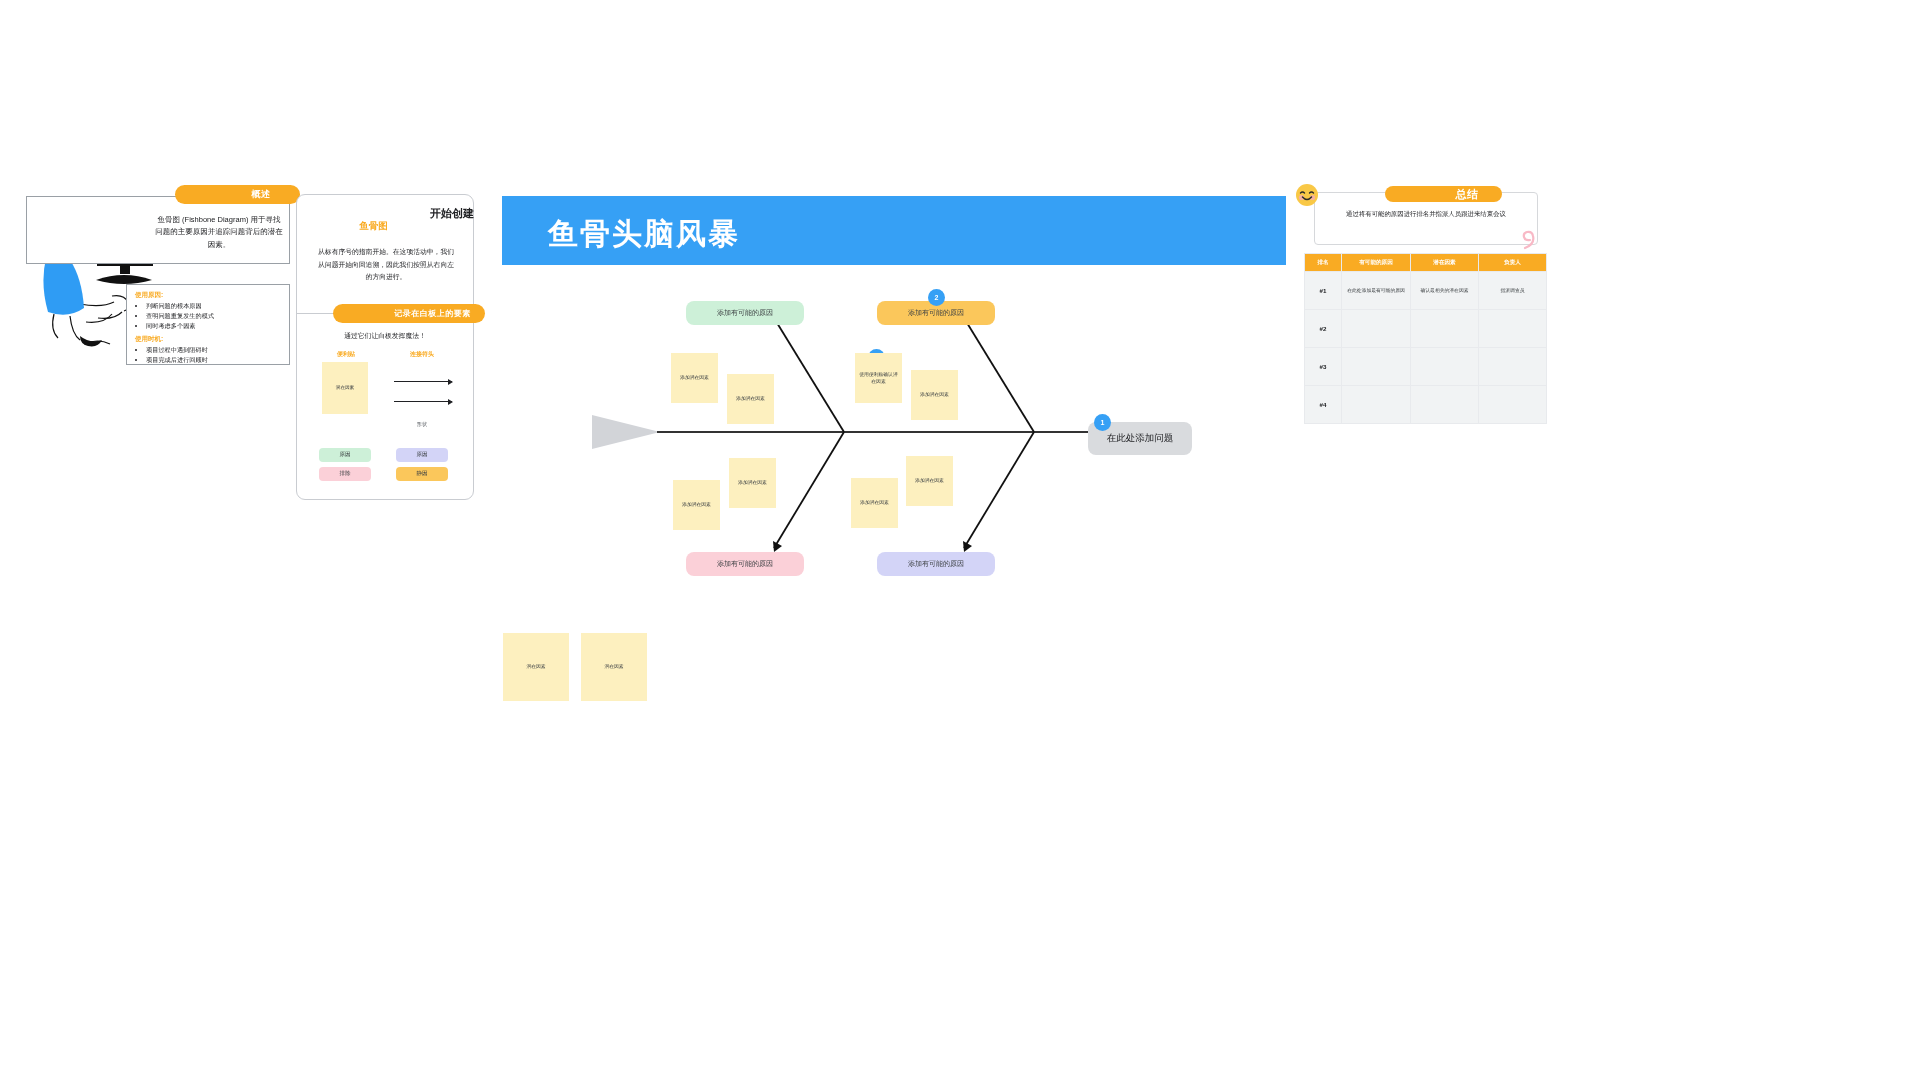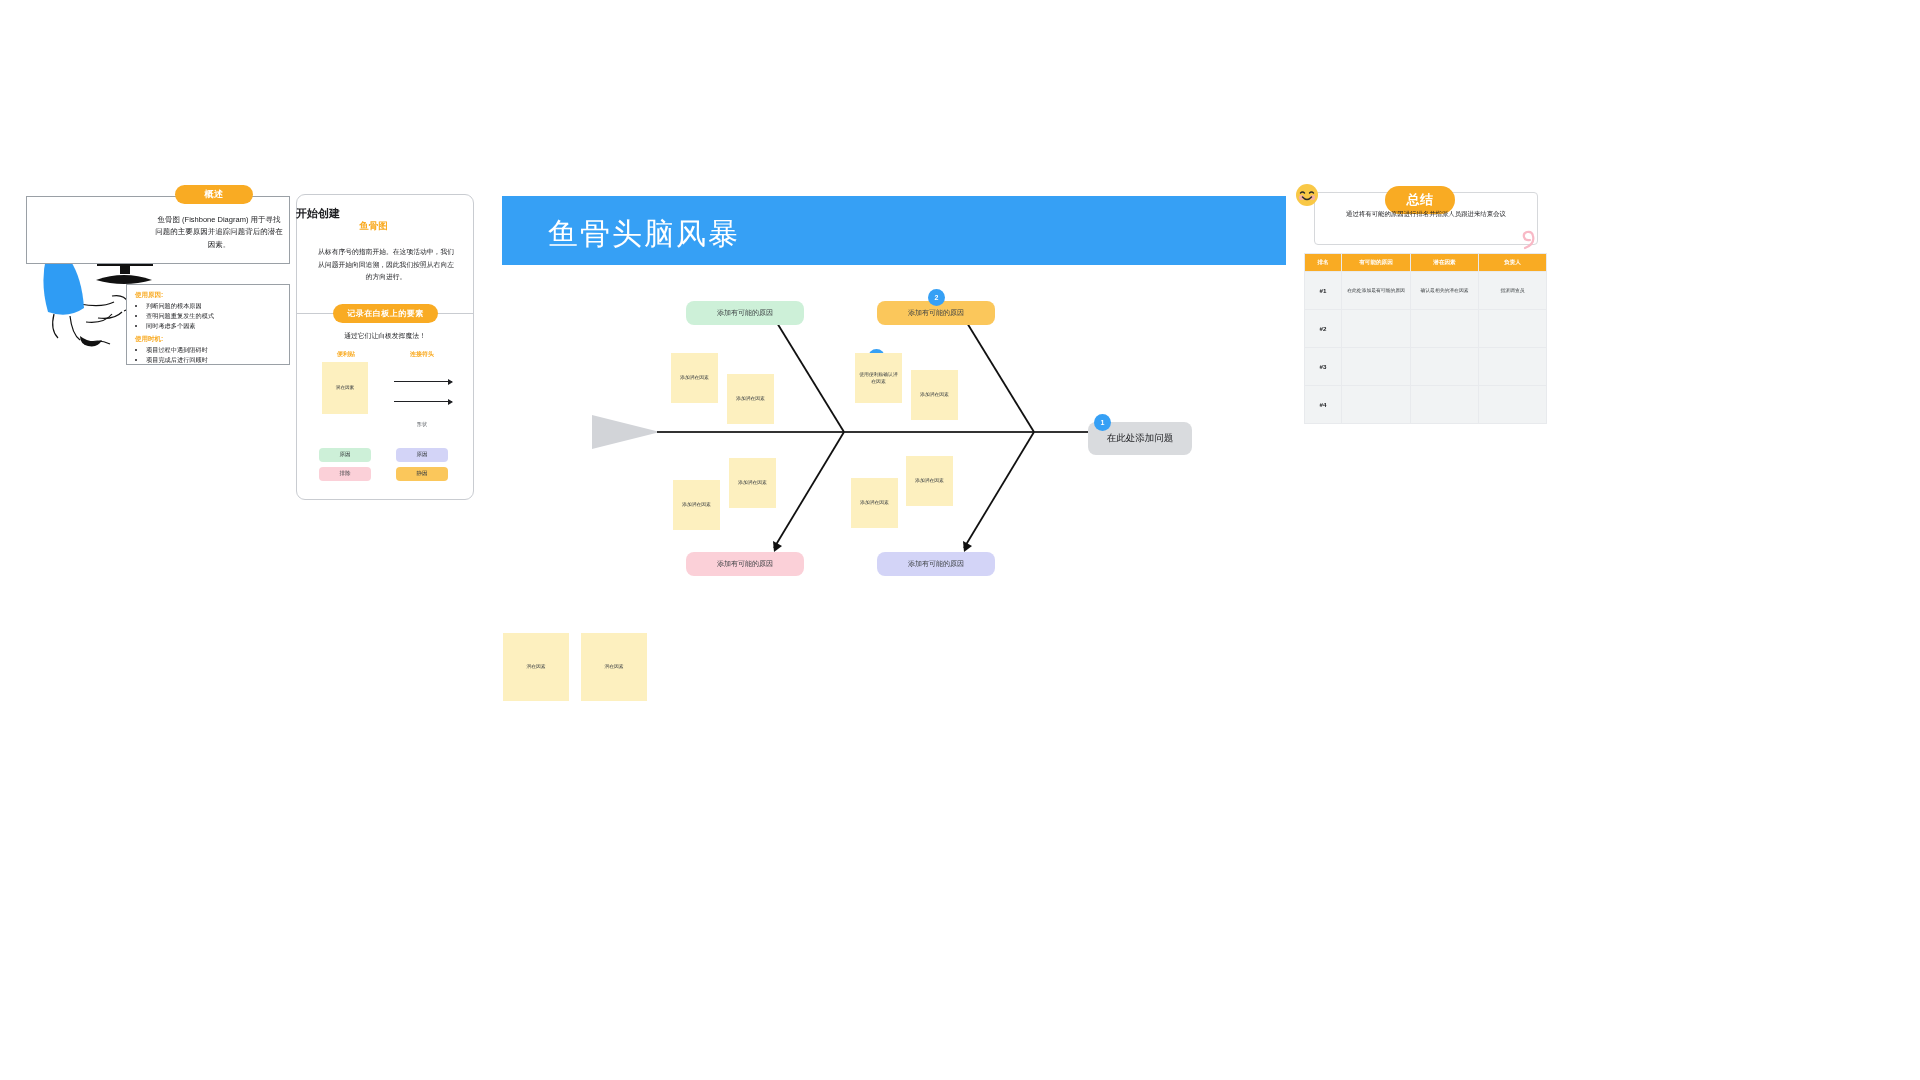--- a/index.html
+++ b/index.html
@@ -7,21 +7,21 @@
     width:1920px;height:1080px;background:#ffffff;overflow:hidden;
     font-family:"Liberation Sans","DejaVu Sans",sans-serif;
     position:relative;
   }
   .abs{position:absolute;}
 
   
   .pill{
     background:#f9ab23;color:#ffffff;border-radius:999px;
     display:flex;align-items:center;justify-content:center;
-    font-weight:bold;letter-spacing:.5px;
+    font-weight:bold;letter-spacing:.5px;padding-left:47px;
   }
 
   
   #overview-card{left:26px;top:196px;width:264px;height:68px;
     border:1px solid #9aa0a6;background:#fff;box-sizing:border-box;}
   #overview-badge{left:175px;top:185px;width:78px;height:19px;font-size:9px;}
   #overview-text{left:155px;top:214px;width:128px;font-size:7.5px;color:#202124;
     line-height:1.65;text-align:center;}
 
   #usage-card{left:126px;top:284px;width:164px;height:81px;
@@ -30,21 +30,21 @@
   .usage-h{color:#f9ab23;font-weight:bold;font-size:6.5px;margin:0 0 1px 0;}
   .usage-ul{margin:0 0 4px 0;padding-left:11px;}
   .usage-ul li{font-size:6.2px;color:#202124;line-height:1.6;}
 
   
   #illustration{left:24px;top:196px;width:150px;height:156px;}
 
   
   #create-card{left:296px;top:194px;width:178px;height:306px;
     border:1px solid #c9ccd1;border-radius:9px;background:#fff;box-sizing:border-box;}
-  #create-title{left:296px;top:206px;width:178px;text-align:left;
+  #create-title{left:296px;top:206px;width:178px;text-align:right;
     font-size:11px;font-weight:bold;color:#202124;}
   #create-subtitle{left:296px;top:220px;width:155px;text-align:center;
     font-size:9.5px;font-weight:bold;color:#f9ab23;}
   #create-body{left:316px;top:246px;width:140px;text-align:center;
     font-size:6.8px;color:#202124;line-height:1.85;}
   #create-divider{left:296px;top:313px;width:178px;height:1px;background:#c9ccd1;}
   #record-badge{left:333px;top:304px;width:105px;height:19px;font-size:8px;}
   #record-sub{left:310px;top:331px;width:150px;text-align:center;
     font-size:6.8px;color:#202124;}
 
@@ -68,21 +68,21 @@
   .legend-chip{position:absolute;width:52px;height:14px;border-radius:4px;
     display:flex;align-items:center;justify-content:center;
     font-size:5.6px;color:#3c4043;}
   #chip-cause{left:319px;top:448px;background:#cdf0d8;}
   #chip-reason{left:396px;top:448px;background:#d3d4f7;}
   #chip-exclude{left:319px;top:467px;background:#fbd0d8;}
   #chip-static{left:396px;top:467px;background:#fbc75b;}
 
   
   #banner{left:502px;top:196px;width:784px;height:69px;background:#36a0f5;}
-  #banner-title{left:548px;top:214px;font-size:30px;font-weight:normal;
+  #banner-title{left:548px;top:214px;font-size:30px;font-weight:bold;
     color:#ffffff;letter-spacing:2px;}
 
   
   #fishbone{left:502px;top:270px;width:790px;height:340px;}
 
   .cause-box{position:absolute;border-radius:8px;
     display:flex;align-items:center;justify-content:center;
     font-size:7px;color:#3c4043;width:118px;height:24px;}
   #cause-tl{left:686px;top:301px;background:#cdf0d8;}
   #cause-tr{left:877px;top:301px;background:#fbc75b;}
@@ -110,21 +110,21 @@
   #note-5{left:673px;top:480px;width:47px;height:50px;}
   #note-6{left:729px;top:458px;width:47px;height:50px;}
   #note-7{left:851px;top:478px;width:47px;height:50px;}
   #note-8{left:906px;top:456px;width:47px;height:50px;}
   #note-park-1{left:503px;top:633px;width:66px;height:68px;}
   #note-park-2{left:581px;top:633px;width:66px;height:68px;}
 
   
   #summary-card{left:1314px;top:192px;width:224px;height:53px;
     border:1px solid #d6d8db;border-radius:4px;background:#fff;box-sizing:border-box;}
-  #summary-badge{left:1385px;top:186px;width:70px;height:28px;font-size:13px;}
+  #summary-badge{left:1385px;top:186px;width:70px;height:16px;font-size:11px;}
   #summary-text{left:1330px;top:208px;width:192px;text-align:center;
     font-size:6.4px;color:#202124;line-height:1.75;}
   #smiley{left:1296px;top:184px;width:22px;height:22px;border-radius:50%;
     background:#f9c846;}
   #smiley svg{display:block;}
 
   #rank-table{left:1304px;top:253px;width:230px;
     border-collapse:collapse;table-layout:fixed;}
   #rank-table th{background:#f9ab23;color:#fff;font-size:5.6px;font-weight:bold;
     height:15px;border:1px solid #e8eaed;text-align:center;}

